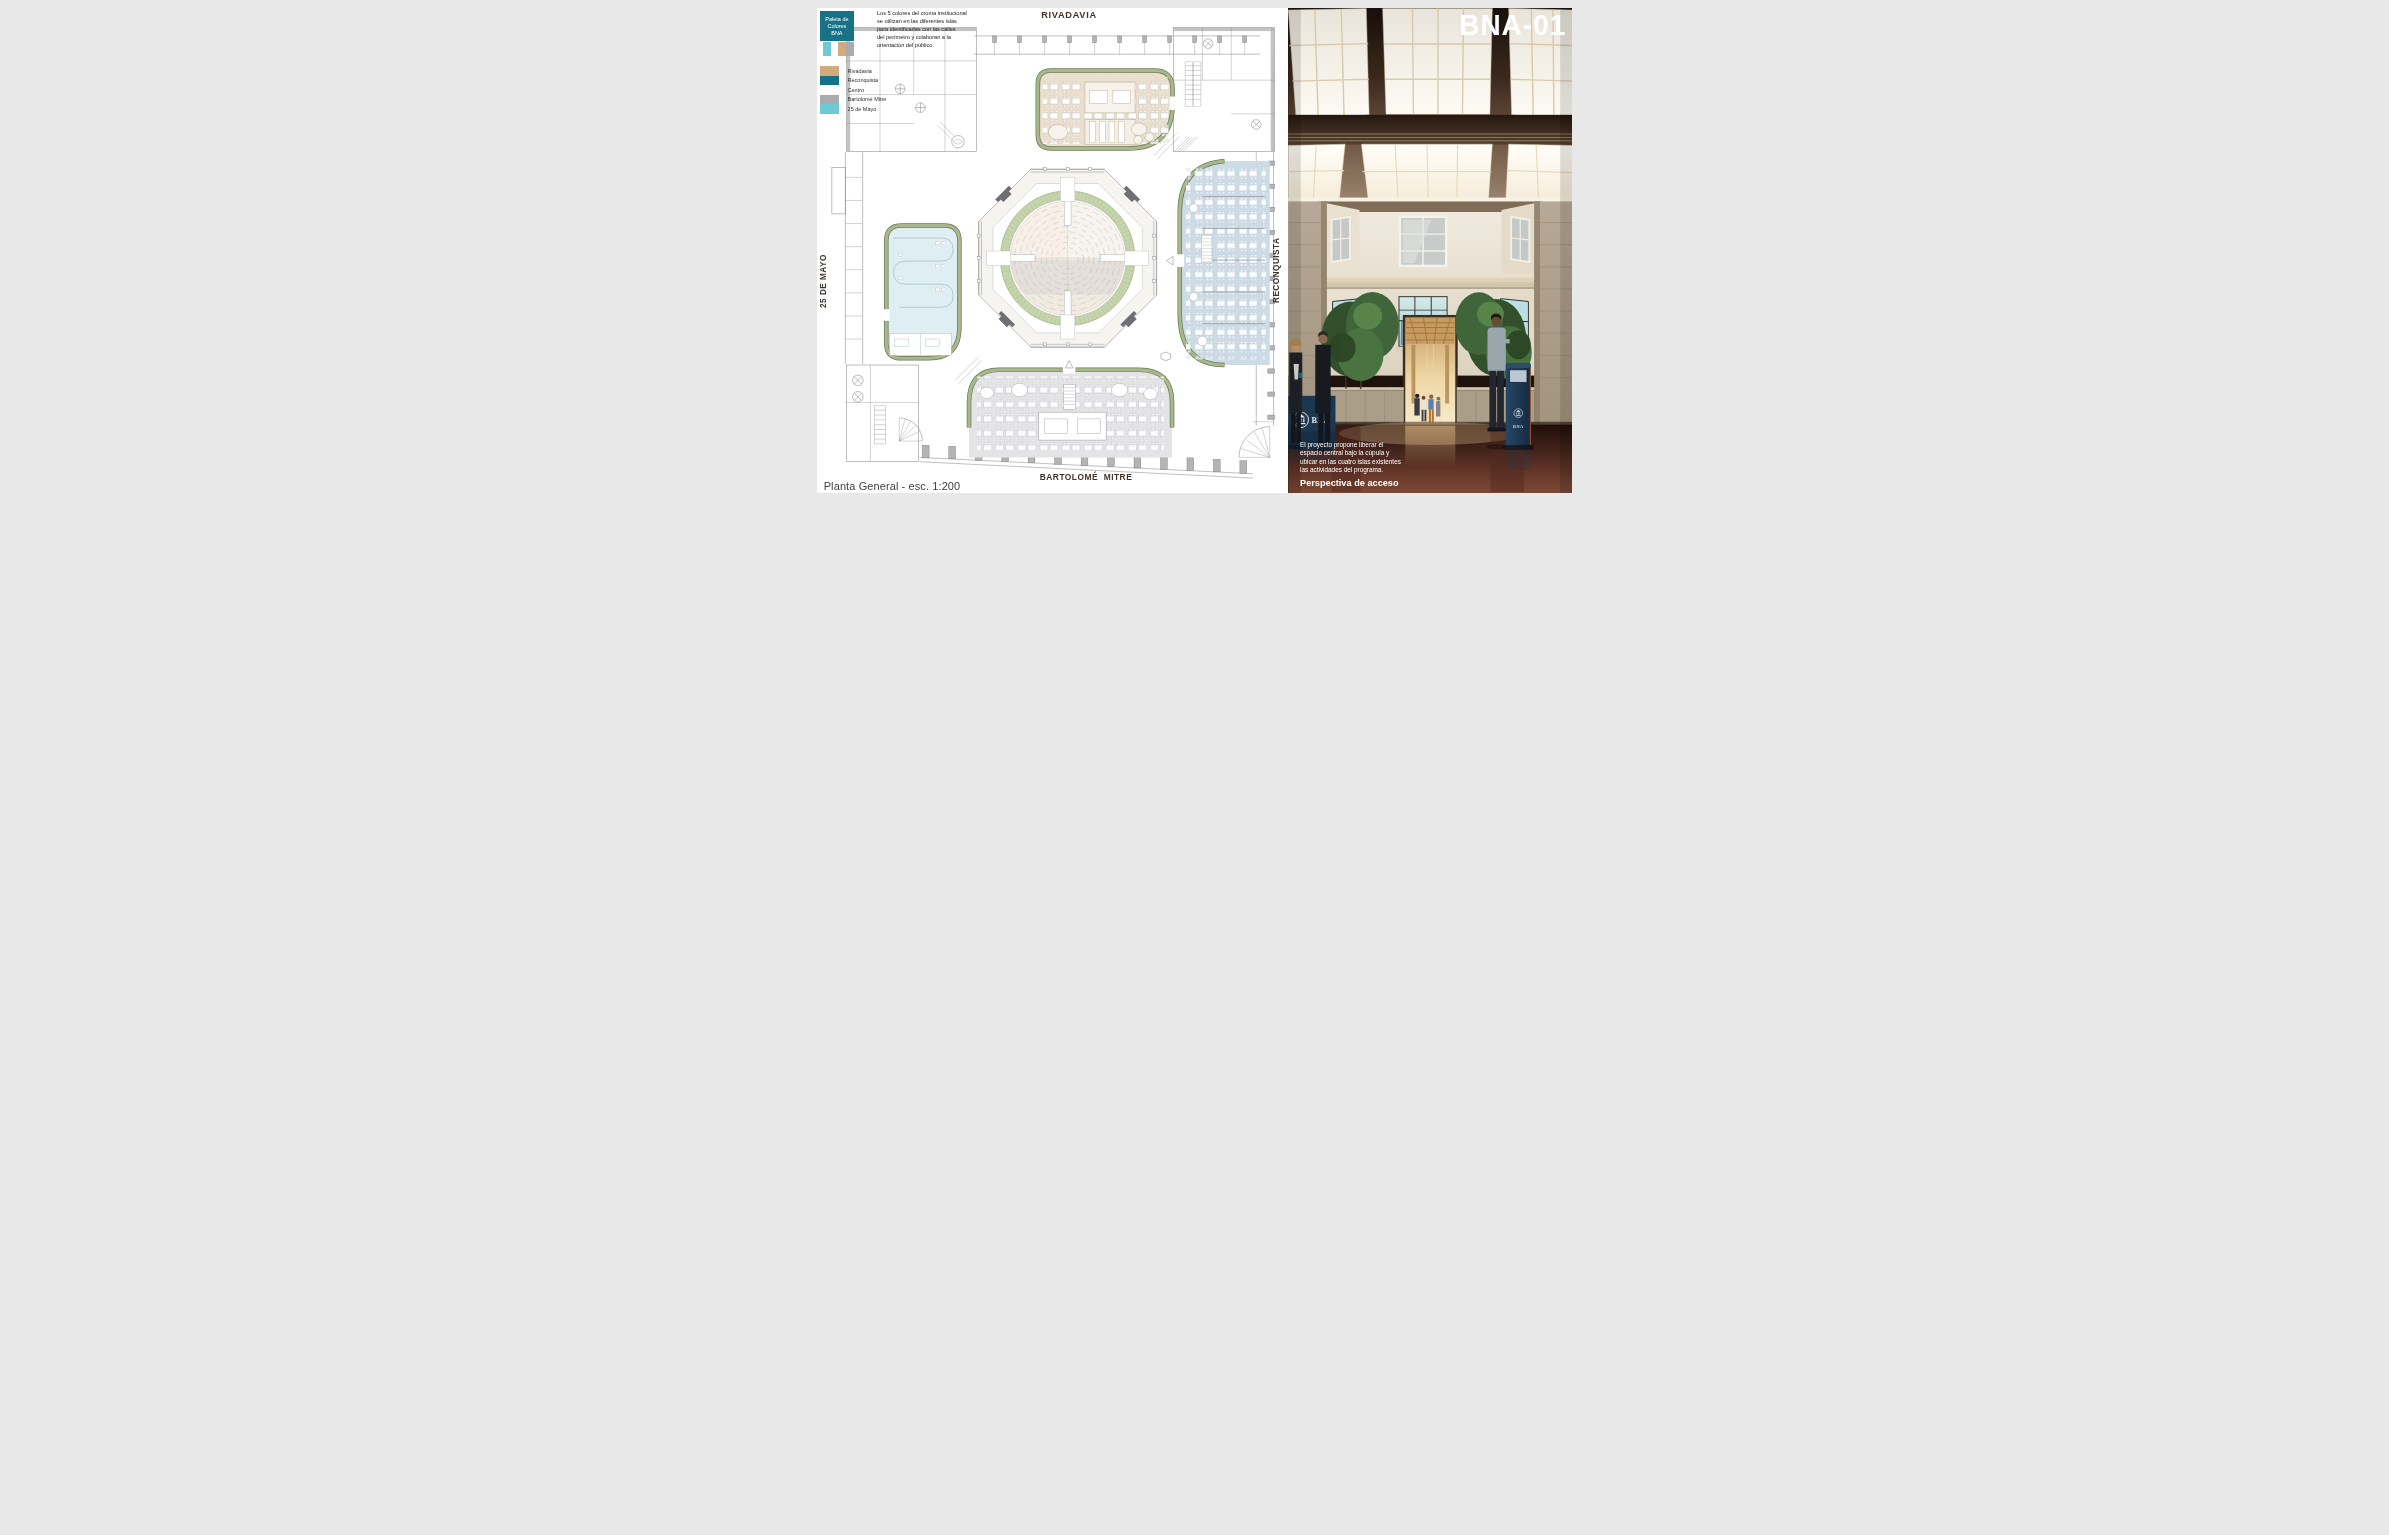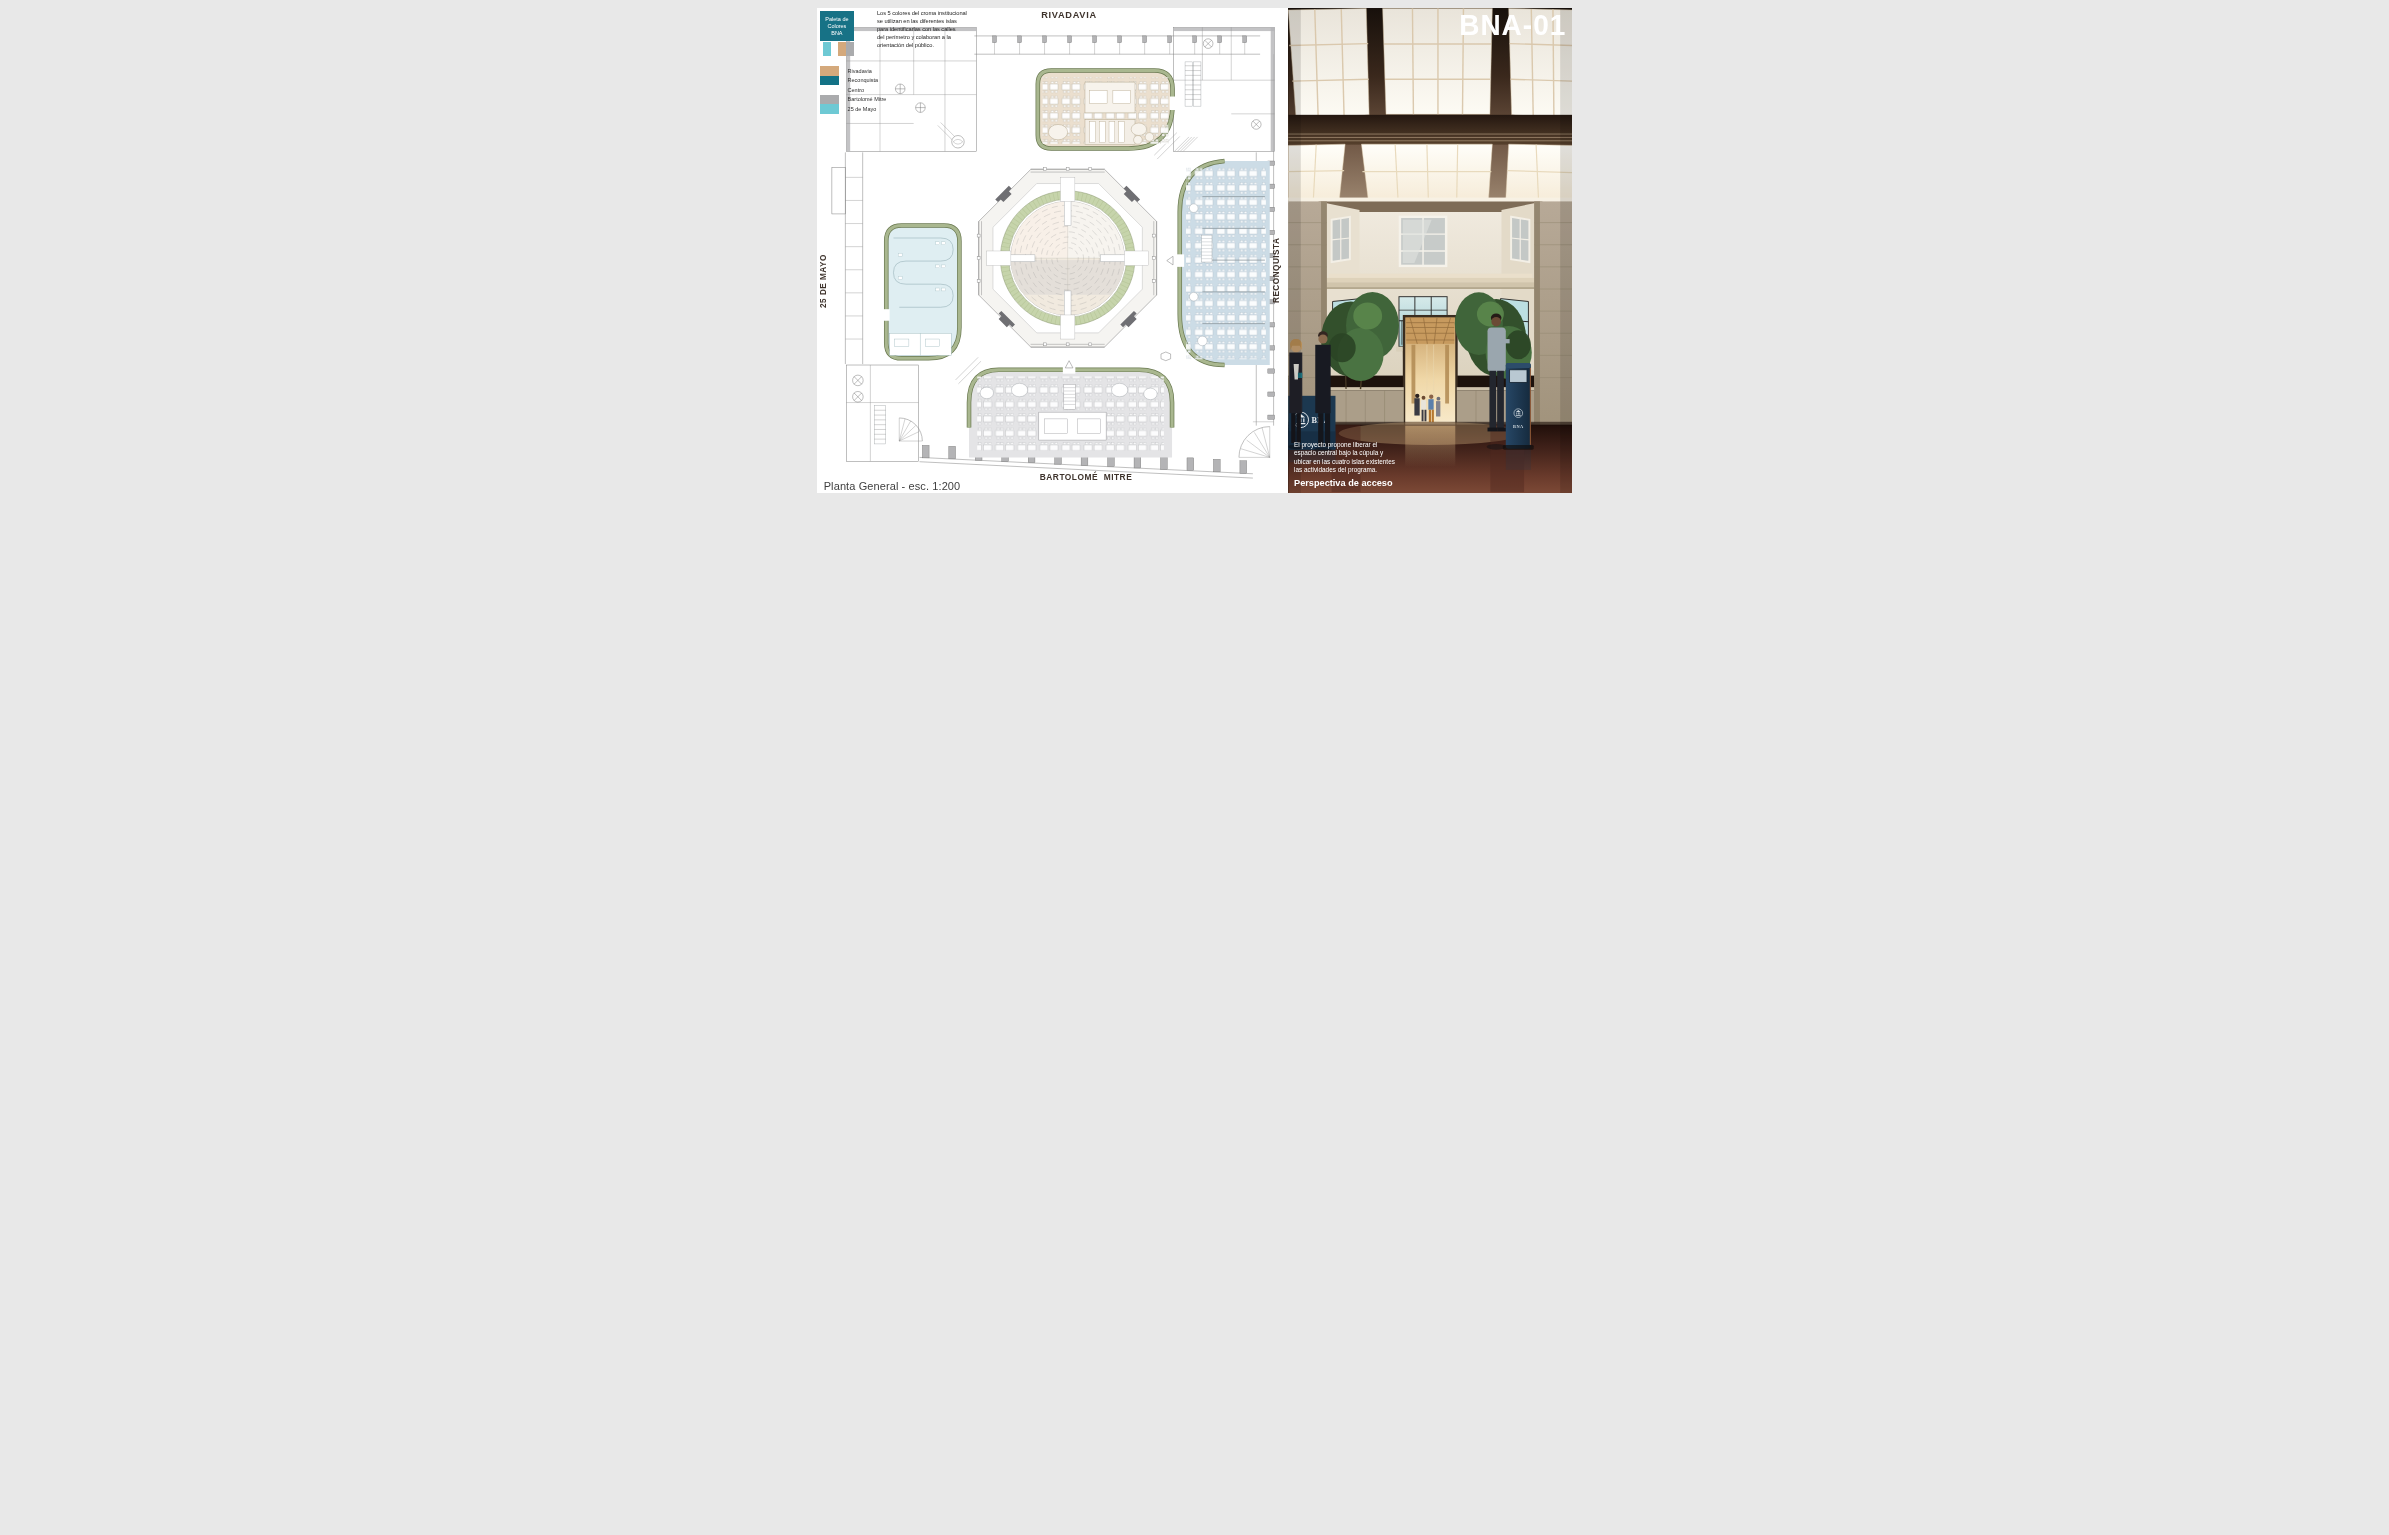--- a/index.html
+++ b/index.html
@@ -27,21 +27,21 @@
   .street-bottom{left:269px;top:464px;transform:translateX(-50%);font-size:8.4px;letter-spacing:0.5px;}
   .street-left{left:1.9px;top:300px;transform:rotate(-90deg);transform-origin:0 0;font-size:8.2px;letter-spacing:0.5px;}
   .street-right{left:455px;top:295px;transform:rotate(-90deg);transform-origin:0 0;font-size:8.2px;letter-spacing:0.5px;}
   .plan-caption{position:absolute;left:6.7px;top:472px;font-size:11px;color:#3f3f3f;
      font-weight:normal;letter-spacing:0.1px;}
   
   .photo-panel{position:absolute;left:471px;top:0;width:285px;height:485px;background:#1d120c;overflow:hidden;}
   .photo-svg{position:absolute;left:0;top:0;}
   .photo-code{position:absolute;right:6.7px;top:1.9px;font-size:28px;font-weight:bold;color:#fff;
      letter-spacing:1px;transform:scaleY(1.04);}
-  .photo-caption{position:absolute;left:6px;top:433px;color:#fff;}
+  .photo-caption{position:absolute;left:12px;top:433px;color:#fff;}
   .photo-caption .line{font-size:6.4px;line-height:8.3px;font-weight:normal;}
   .photo-caption .head{margin-top:3.4px;font-size:9.2px;font-weight:bold;}
   
   .w{fill:none;stroke:#7b7b7b;stroke-width:1;}
   .wl{fill:none;stroke:#8f8f8f;stroke-width:0.8;}
   .poche{fill:#b4b4b6;stroke:#6f6f6f;stroke-width:0.8;}
   .furn{fill:#ffffff;stroke:#a3a8ab;stroke-width:0.9;}
   .elev{fill:#ffffff;stroke:#777;stroke-width:1;}
   .tri{fill:#ffffff;stroke:#777;stroke-width:1;}
   .ib1{fill:none;stroke:#6b7a52;stroke-width:9.5;stroke-linejoin:round;}

